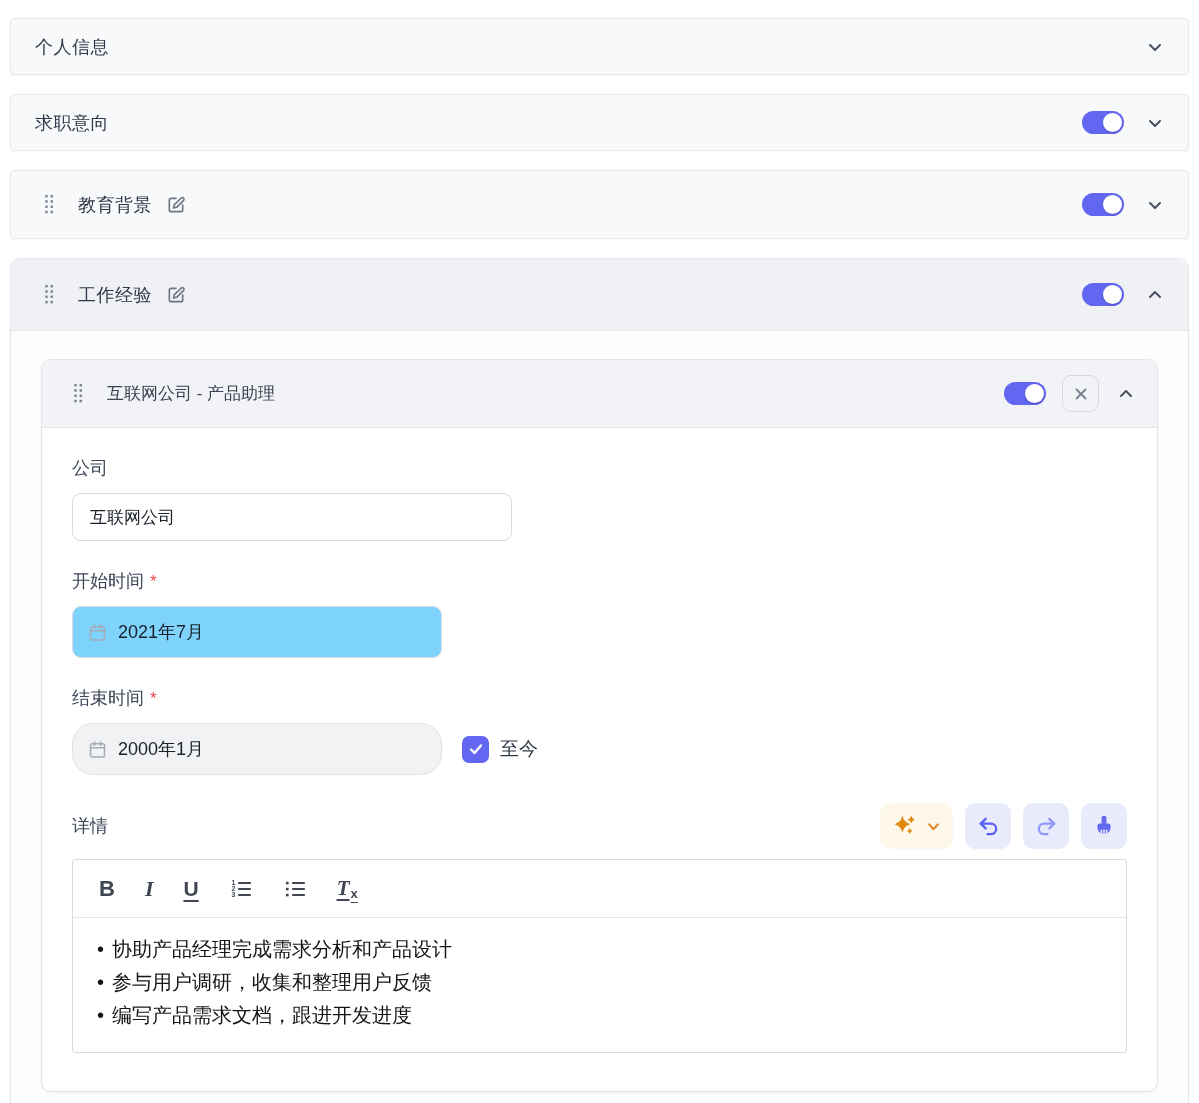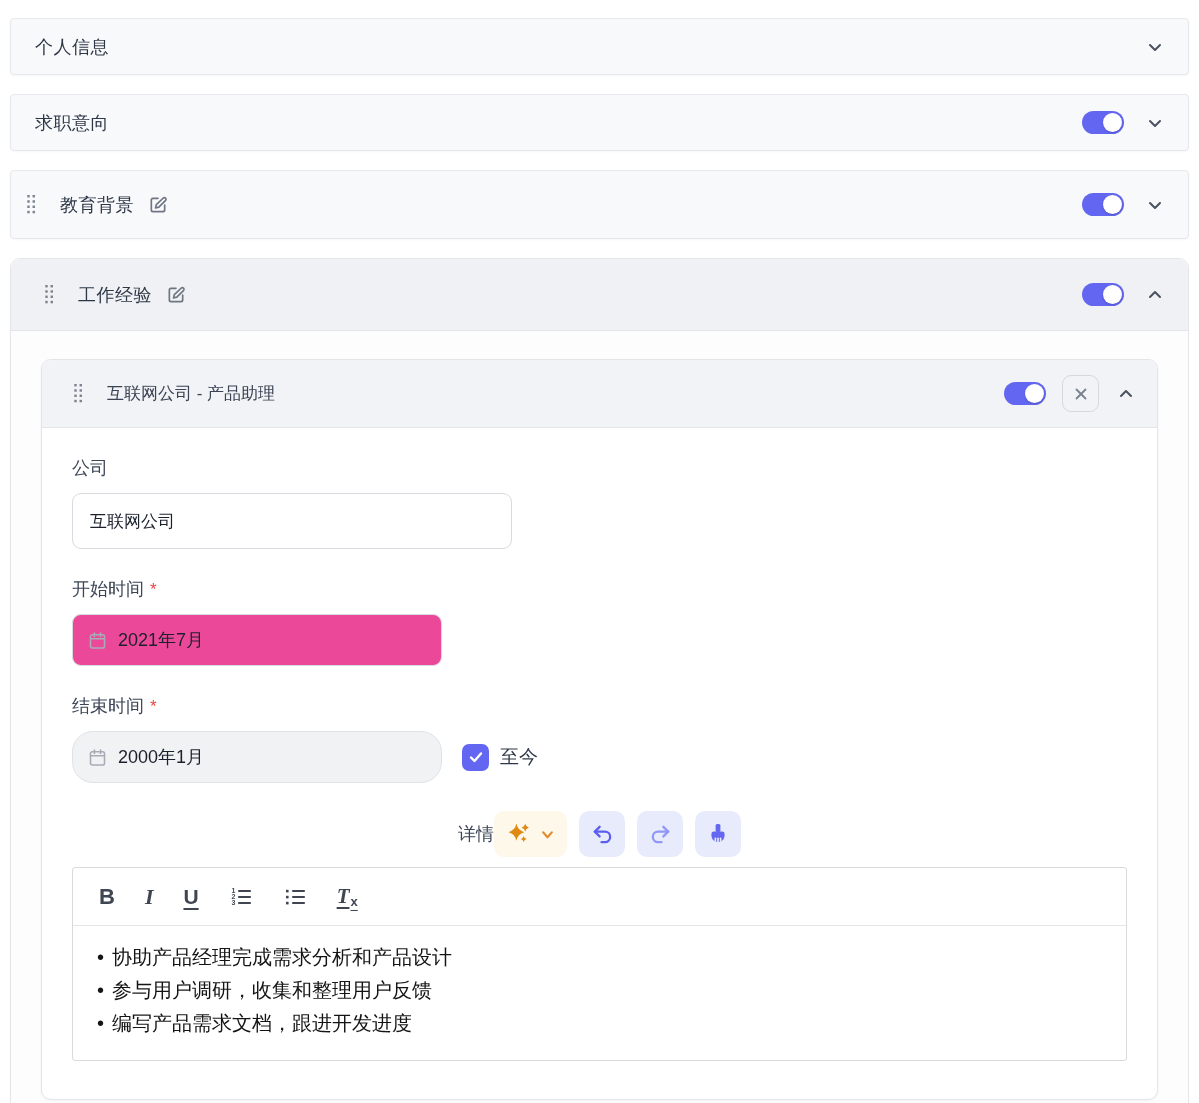--- a/index.html
+++ b/index.html
@@ -4,21 +4,21 @@
 <style>
   * { margin:0; padding:0; box-sizing:border-box; }
   html,body { width:1199px; height:1103px; overflow:hidden; background:#fff;
     font-family:"Liberation Sans","DejaVu Sans",sans-serif; }
   .page { padding:18px 10px 0; }
 
   
   .sec-row { height:57px; background:#f8f9fb; border:1px solid #e6e8ec; border-radius:4px;
     display:flex; align-items:center; padding:0 24px; margin-bottom:19px;
     box-shadow:0 1px 2px rgba(20,24,40,.03); }
-  .sec-row.tall { height:69px; padding-left:16px; }
+  .sec-row.tall { height:69px; padding-left:34px; }
   .sec-title { font-size:18px; color:#2e3747; letter-spacing:.5px; }
   .spacer { flex:1; }
 
   
   .toggle { width:42px; height:23px; border-radius:12px; background:#6366f1; position:relative;
     flex:0 0 auto; cursor:pointer; }
   .toggle .knob { position:absolute; top:2px; right:2px; width:19px; height:19px; border-radius:50%;
     background:#fff; box-shadow:0 1px 2px rgba(0,0,0,.2); }
   .chev { margin-left:22px; display:flex; align-items:center; }
   .toggle + .chev { margin-left:22px; }
@@ -41,35 +41,35 @@
   .card-title { font-size:17px; color:#3a4353; }
   .xbtn { width:37px; height:37px; border:1px solid #d5d8dd; border-radius:9px; background:transparent;
     display:flex; align-items:center; justify-content:center; margin-left:16px; cursor:pointer; }
   .card-head .chev { margin-left:18px; }
   .card-body { padding:28px 30px 38px; }
 
   .fields-2col { display:flex; justify-content:space-between; }
   .field { }
   .f-label { font-size:18px; color:#3c4657; margin-bottom:12px; line-height:25px; }
   .req { color:#ef4444; margin-left:6px; font-size:17px; }
-  .tinput { width:440px; height:56px; border:1px solid #d9dbe0; border-radius:9px; background:#fff;
+  .tinput { width:440px; height:48px; border:1px solid #d9dbe0; border-radius:9px; background:#fff;
     font-size:17px; color:#1b212c; padding:0 17px; outline:none;
     font-family:"Liberation Sans","DejaVu Sans",sans-serif; }
   .mt { margin-top:28px; }
 
-  .date-box { width:370px; height:52px; border:1px solid #d9dbe0; border-radius:9px; background:#ec4899;
+  .date-box { width:370px; height:52px; border:1px solid #d9dbe0; border-radius:9px; background:#7dd3fc;
     display:flex; align-items:center; padding:0 14px; }
   .date-box.disabled { background:#f1f2f4; border-color:#e0e2e6;border-radius:21px; }
   .date-text { font-size:18px; color:#1b212c; margin-left:10px; }
   .date-row { display:flex; align-items:center; }
   .chk { width:27px; height:27px; border-radius:7px; background:#6366f1; display:flex;
     align-items:center; justify-content:center; margin-left:20px; cursor:pointer; flex:0 0 auto; }
   .chk-label { font-size:19px; color:#2e3747; margin-left:11px;text-align:right; }
 
-  .detail-row { display:flex; align-items:center; justify-content:center; margin-top:28px; }
+  .detail-row { display:flex; align-items:center; justify-content:space-between; margin-top:28px; }
   .detail-tools { display:flex; align-items:center; gap:12px; }
   .btn { border:none; border-radius:10px; display:flex; align-items:center; justify-content:center;
     cursor:pointer; }
   .ai-btn { height:46px; padding:0 12px; background:#fdf8e9; gap:8px; }
   .sq-btn { width:46px; height:46px; background:#e8ebfc; }
 
   
   .editor { margin-top:10px; border:1px solid #d8dade; border-radius:3px; background:#fff; }
   .ed-toolbar { height:58px; border-bottom:1px solid #e4e5e8; display:flex; align-items:center;
     padding:0 26px; gap:30px; color:#3f4652; }

